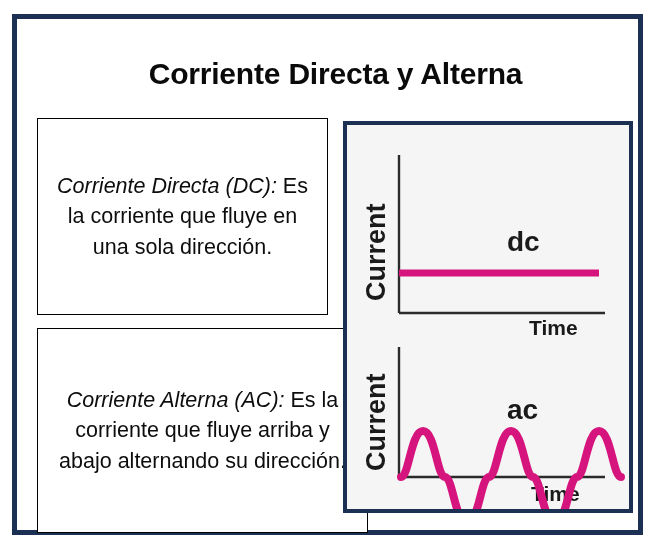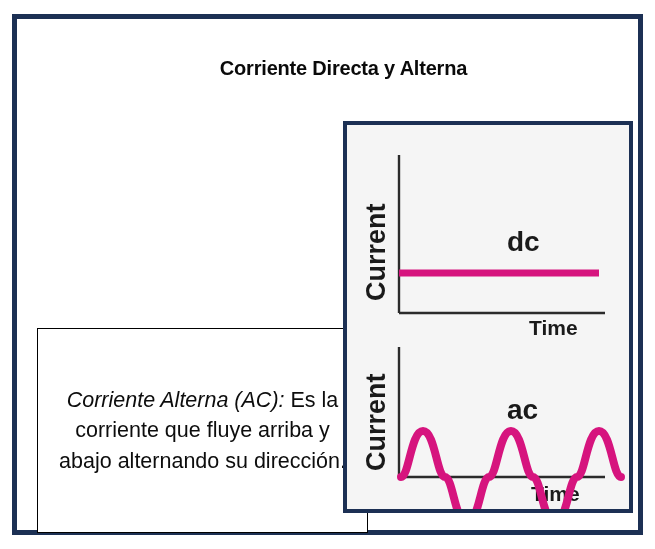--- a/index.html
+++ b/index.html
@@ -22,25 +22,25 @@
     width: 631px;
     height: 521px;
     box-sizing: border-box;
     border: 5px solid #1c3054;
     background: #ffffff;
   }
 
   
   #title {
     position: absolute;
-    left: 16px;
+    left: 8px;
     top: 38px;
     width: 100%;
     text-align: center;
-    font-size: 20px;
+    font-size: 30px;
     font-weight: bold;
     color: #0a0a0a;
     letter-spacing: -0.2px;
     font-family: "Liberation Sans", sans-serif;
   }
 
   
   .textbox {
     position: absolute;
     box-sizing: border-box;
@@ -88,20 +88,25 @@
     fill: #1a1a1a;
   }
 </style>
 </head>
 <body>
 
 <div id="slide">
 
   <div id="title">Corriente Directa y Alterna</div>
 
+  <div class="textbox" id="box-dc">
+    <div class="boxtext">
+      <em>Corriente Directa (DC):</em><span> Es la corriente que fluye en una sola dirección.</span>
+    </div>
+  </div>
 
   <div class="textbox" id="box-ac">
     <div class="boxtext">
       <em>Corriente Alterna (AC):</em><span> Es la corriente que fluye arriba y abajo alternando su dirección.</span>
     </div>
   </div>
 
   <div id="figure-panel">
     <svg class="figure-svg" viewBox="0 0 282 384" preserveAspectRatio="none">
 

